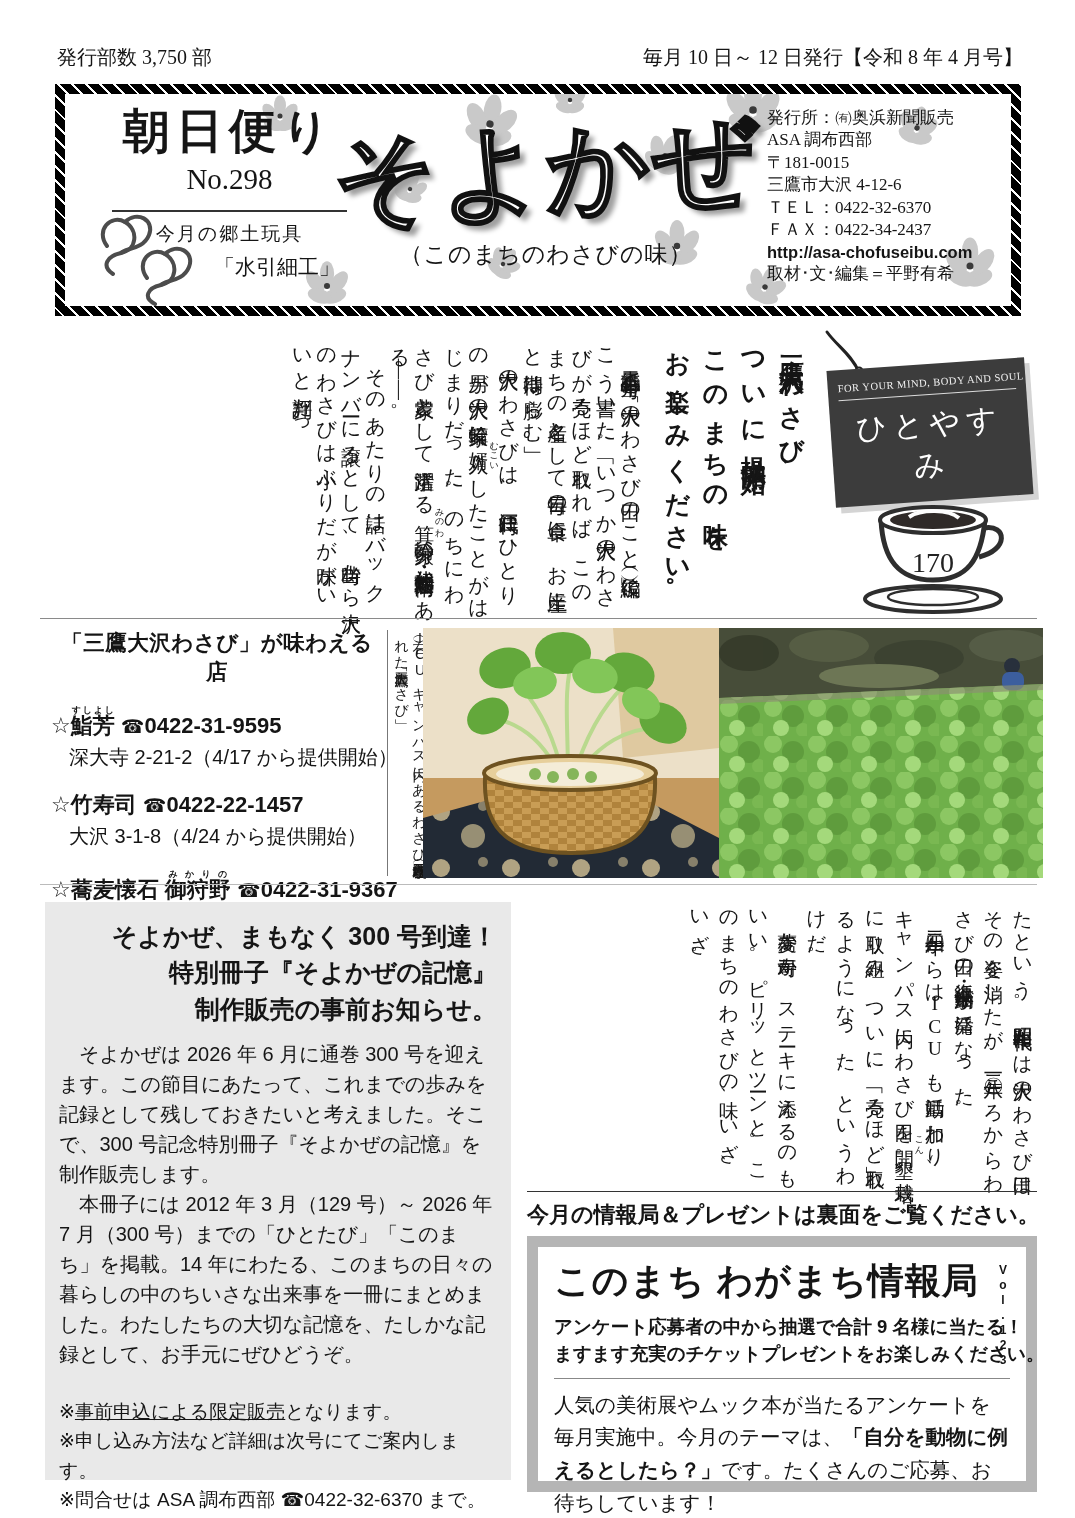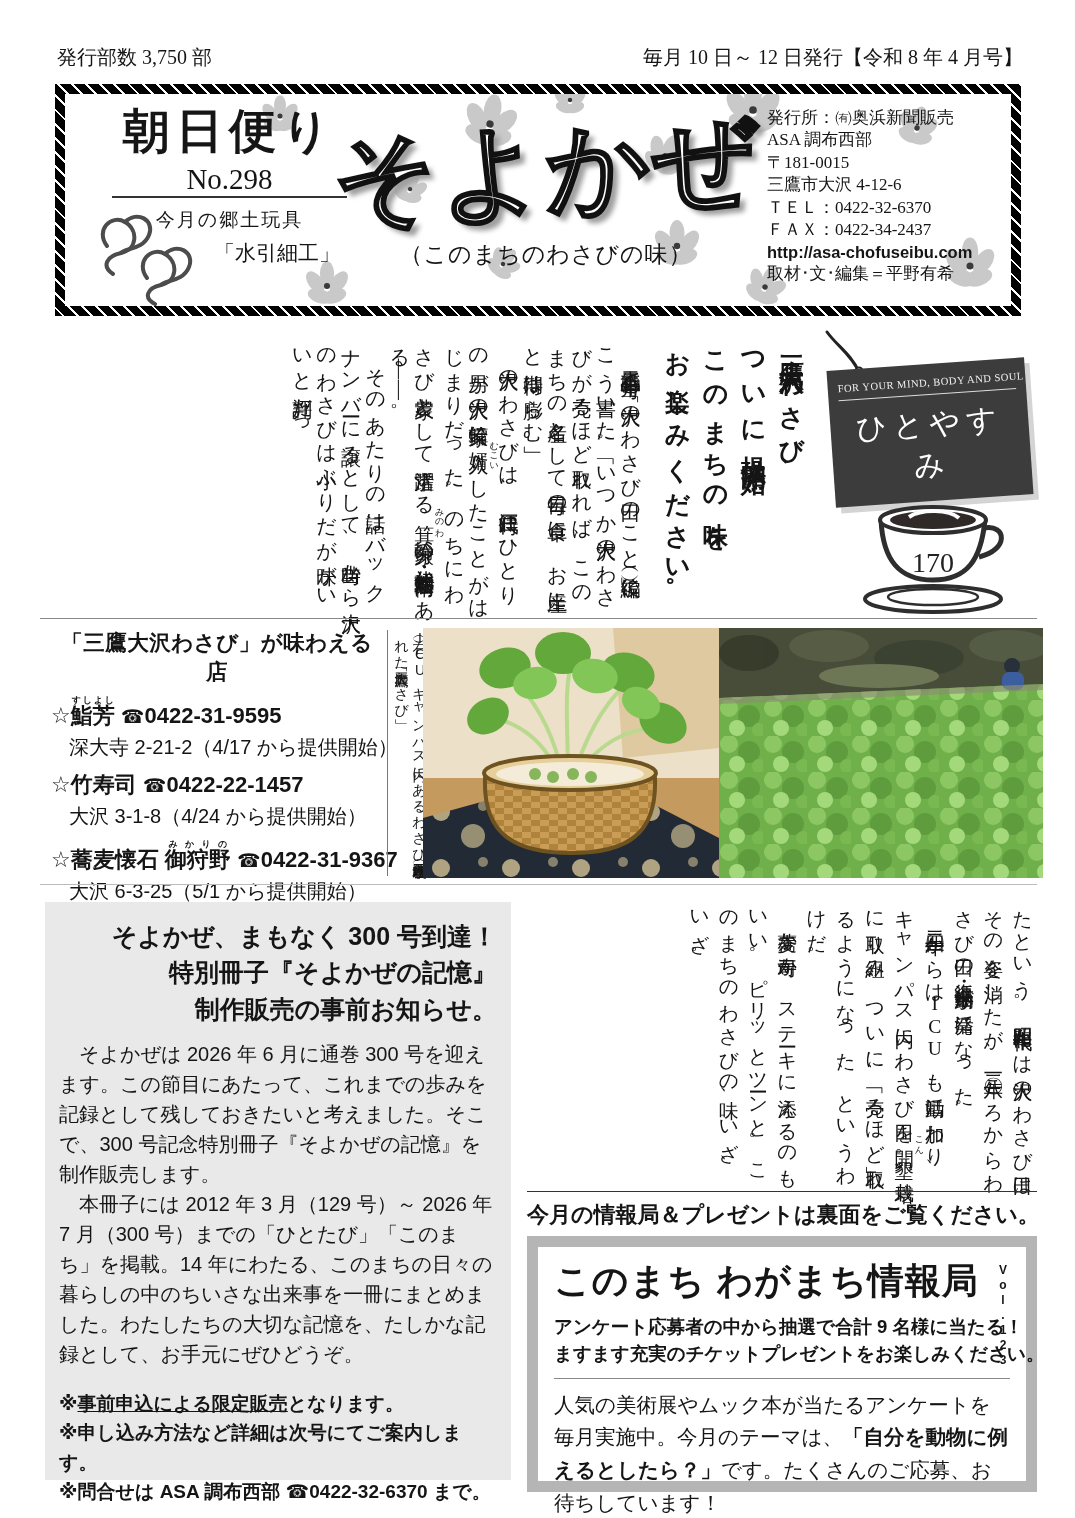--- a/index.html
+++ b/index.html
@@ -17,21 +17,21 @@
 
   
   .masthead{position:absolute;top:84px;left:55px;width:966px;height:232px;
     border:10px solid #000;
     border-image:repeating-linear-gradient(45deg,#000 0 5px,#fff 5px 7px,#000 7px 10px) 10;
     background:#fff;}
   .sakura-layer{position:absolute;inset:0;overflow:hidden;}
   .mast-left{position:absolute;left:12px;top:6px;width:305px;text-align:center;z-index:3;}
   .brand{font-family:var(--serif);font-size:47px;font-weight:bold;letter-spacing:6px;}
   .issue{font-family:var(--serif);font-size:29px;width:235px;margin:0 auto;
-         padding-bottom:0;border-bottom:2px solid #333;}
+         padding-bottom:14px;border-bottom:2px solid #333;}
   .toy-label{font-family:var(--sans);font-size:19px;margin-top:9px;letter-spacing:2px;}
   .toy-name{font-family:var(--sans);font-size:21px;margin:6px 0 0 95px;}
   .knot{position:absolute;left:14px;top:106px;}
   .mast-center{position:absolute;left:258px;right:242px;top:8px;text-align:center;z-index:2;}
   .mast-title{font-family:var(--sans);font-size:102px;font-weight:bold;color:#fff;
     letter-spacing:2px;transform:rotate(-3deg);
     -webkit-text-stroke:2.5px #111;
     text-shadow:6px 6px 5px #9f9f9f;}
   .mast-sub{font-family:var(--serif);font-size:23px;margin-top:0px;letter-spacing:1px;}
   .mast-right{position:absolute;right:12px;top:13px;width:232px;z-index:3;
@@ -60,39 +60,39 @@
   .cup{position:absolute;top:148px;left:22px;}
   .cup text{font-family:var(--serif);fill:#222;}
 
   .hr1{position:absolute;top:618px;left:40px;width:997px;border-top:1.5px solid #8a8a8a;}
   .hr2{position:absolute;top:884px;left:40px;width:997px;border-top:1px solid #bbb;}
 
   
   .middle{position:absolute;top:628px;left:51px;width:992px;height:250px;}
   .stores{position:absolute;left:0;top:0;width:332px;font-family:var(--sans);}
   .st-head{font-size:21.5px;font-weight:bold;text-align:center;letter-spacing:.5px;}
-  .st-item{margin-top:9px;}
+  .st-item{margin-top:19px;}
   .st-name{font-size:22px;font-weight:bold;white-space:nowrap;}
   .st-name .tel-ic{font-size:19px;}
   .st-addr{font-size:20px;margin:3px 0 0 18px;white-space:nowrap;}
   .st-note{font-size:20px;line-height:1.4;margin-top:10px;}
   .vline{position:absolute;left:336px;top:2px;height:246px;border-left:1px solid #777;}
   .caption-v{position:absolute;left:341px;top:2px;width:36px;height:248px;
      writing-mode:vertical-rl;font-family:var(--sans);font-size:14px;line-height:1.28;}
   .photo{position:absolute;top:0;height:250px;}
   .photo1{left:372px;width:296px;}
   .photo2{left:668px;width:324px;}
 
   
   .announce{position:absolute;left:45px;top:902px;width:466px;height:578px;
     background:#e9e9e9;padding:16px 14px;font-family:var(--sans);}
   .a-title{font-size:25px;font-weight:bold;text-align:right;line-height:1.45;}
   .a-body{margin-top:12px;}
   .a-body p{font-size:20px;line-height:1.5;text-indent:1em;}
-  .a-notes{margin-top:20px;font-size:19px;font-weight:bold;line-height:1.55;}
+  .a-notes{margin-top:28px;font-size:19px;font-weight:normal;line-height:1.55;}
   .a-div{border-top:1px solid #777;margin:14px 4px 10px;}
 
   
   .art2{position:absolute;left:527px;top:897px;width:510px;height:290px;}
   .art2 p{font-family:var(--serif);font-size:19.5px;letter-spacing:1.2px;line-height:1.5;
           text-indent:1em;}
   .art2 p.noind{text-indent:0;}
   .hr3{position:absolute;top:1191px;left:527px;width:510px;border-top:1.5px solid #333;}
   .back-notice{position:absolute;left:527px;top:1200px;width:512px;
     font-family:var(--sans);font-size:22px;font-weight:bold;white-space:nowrap;}

